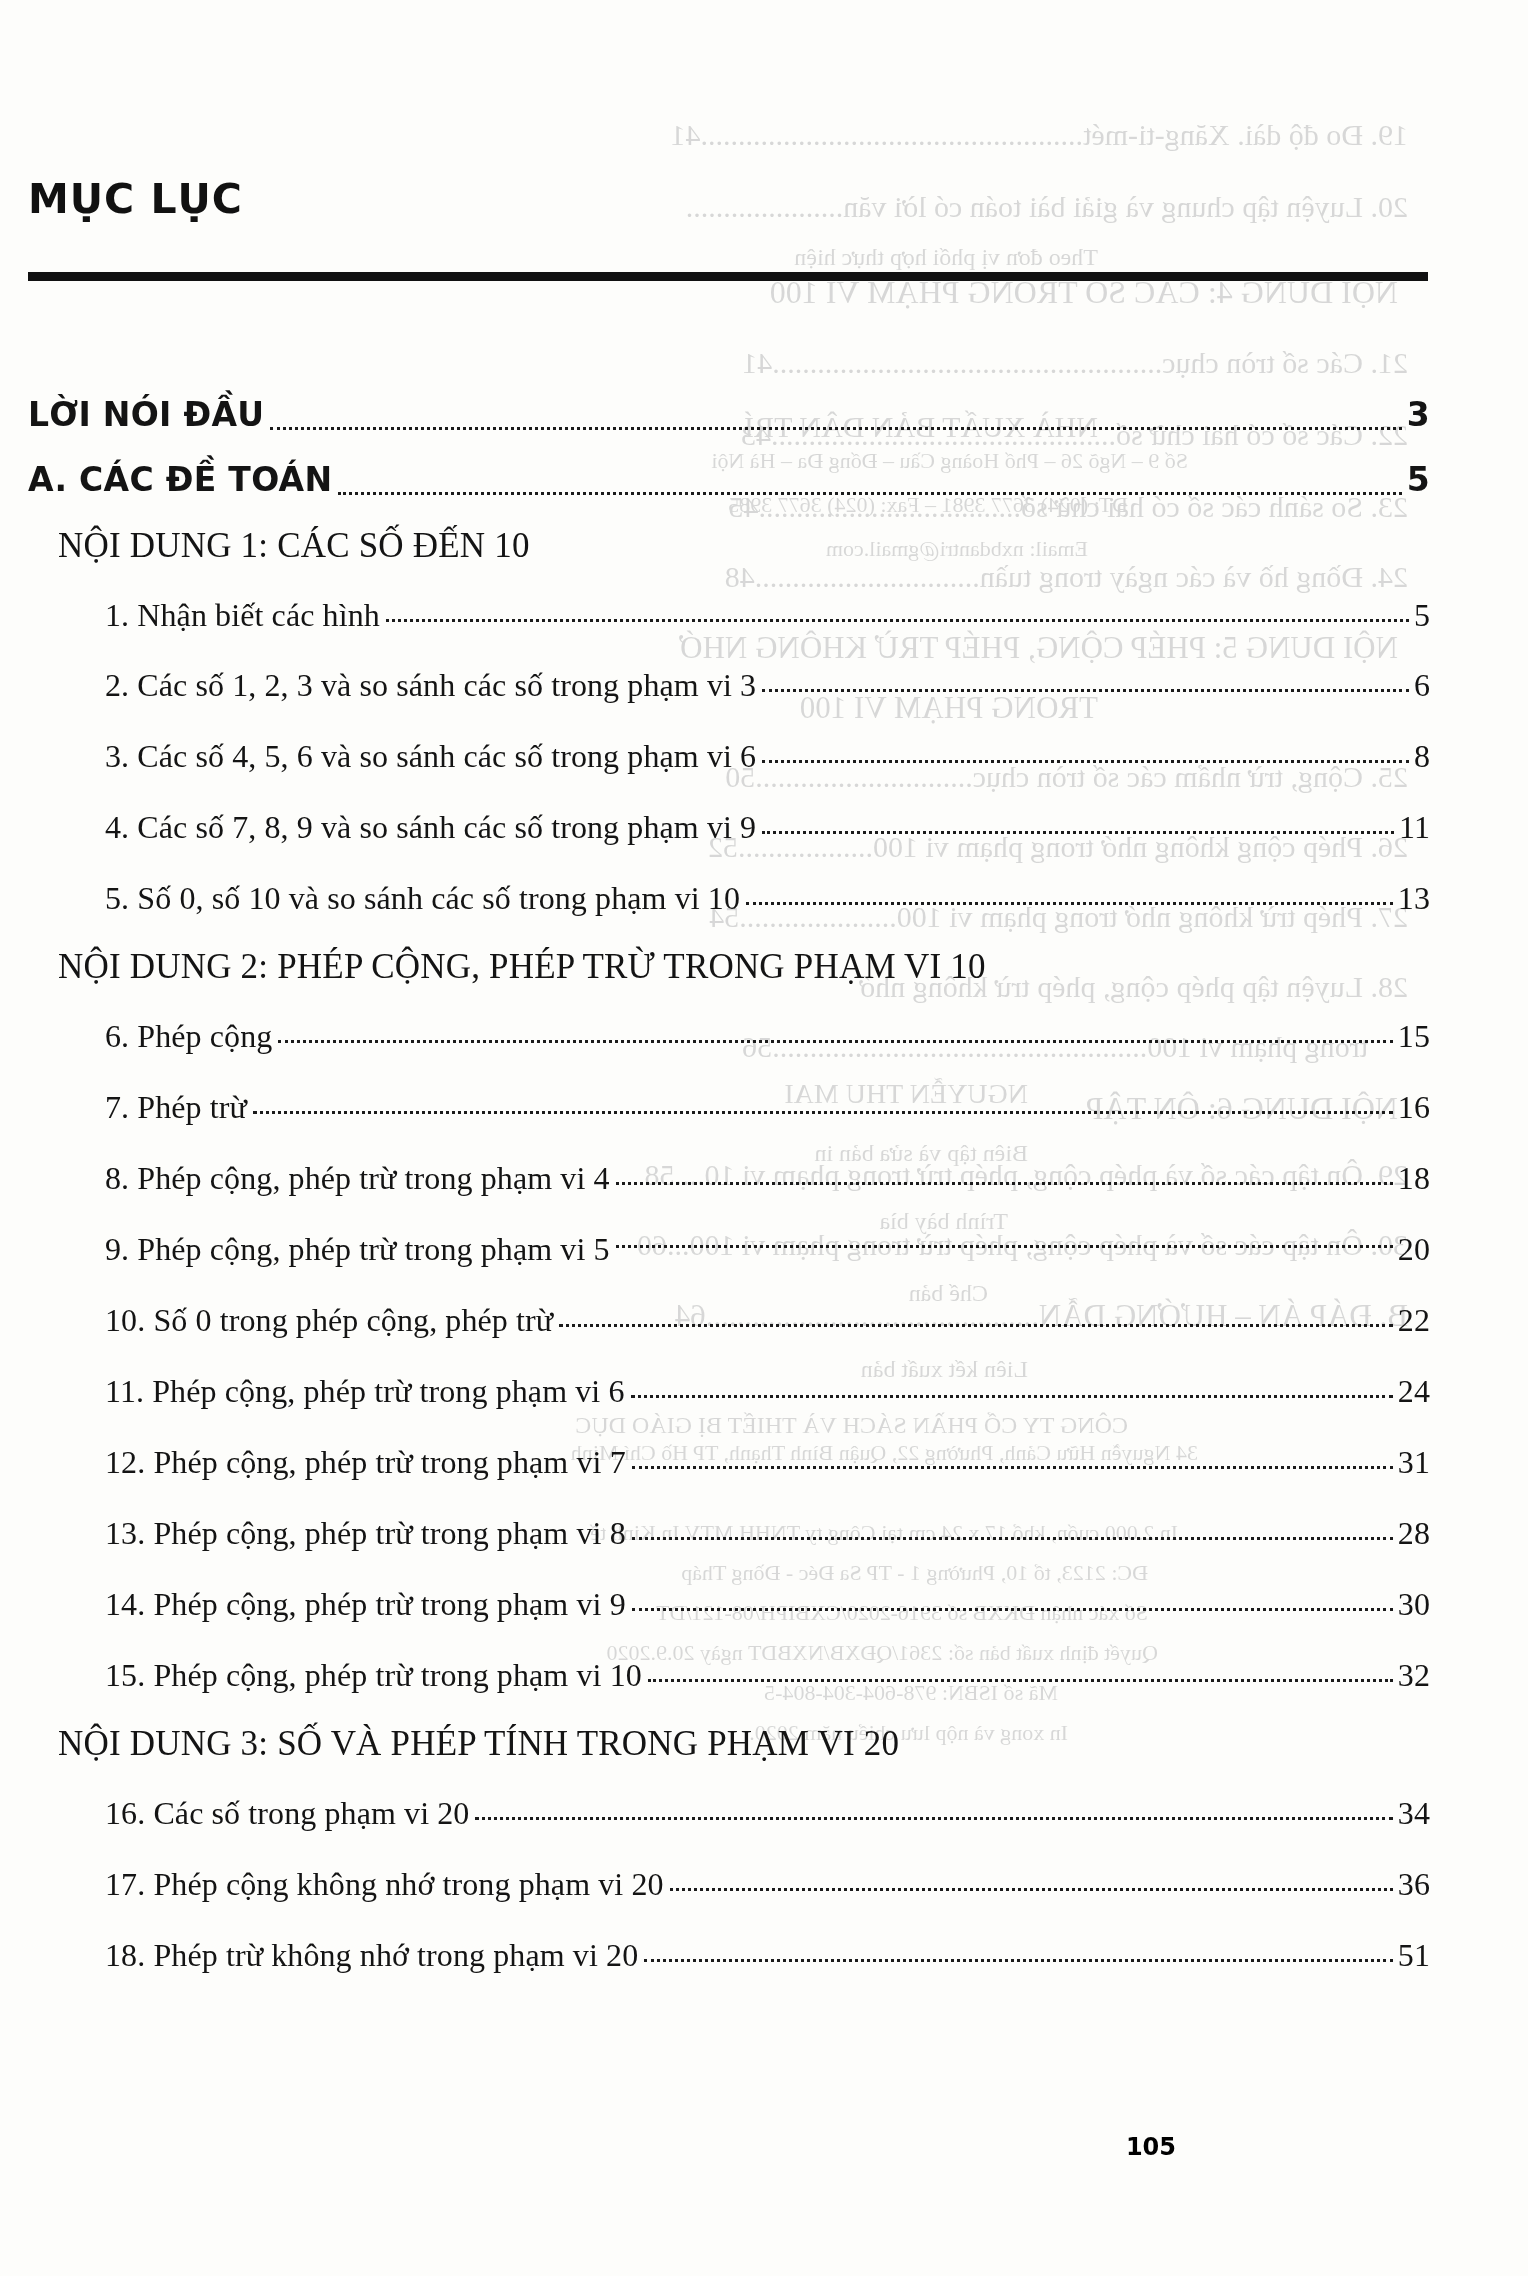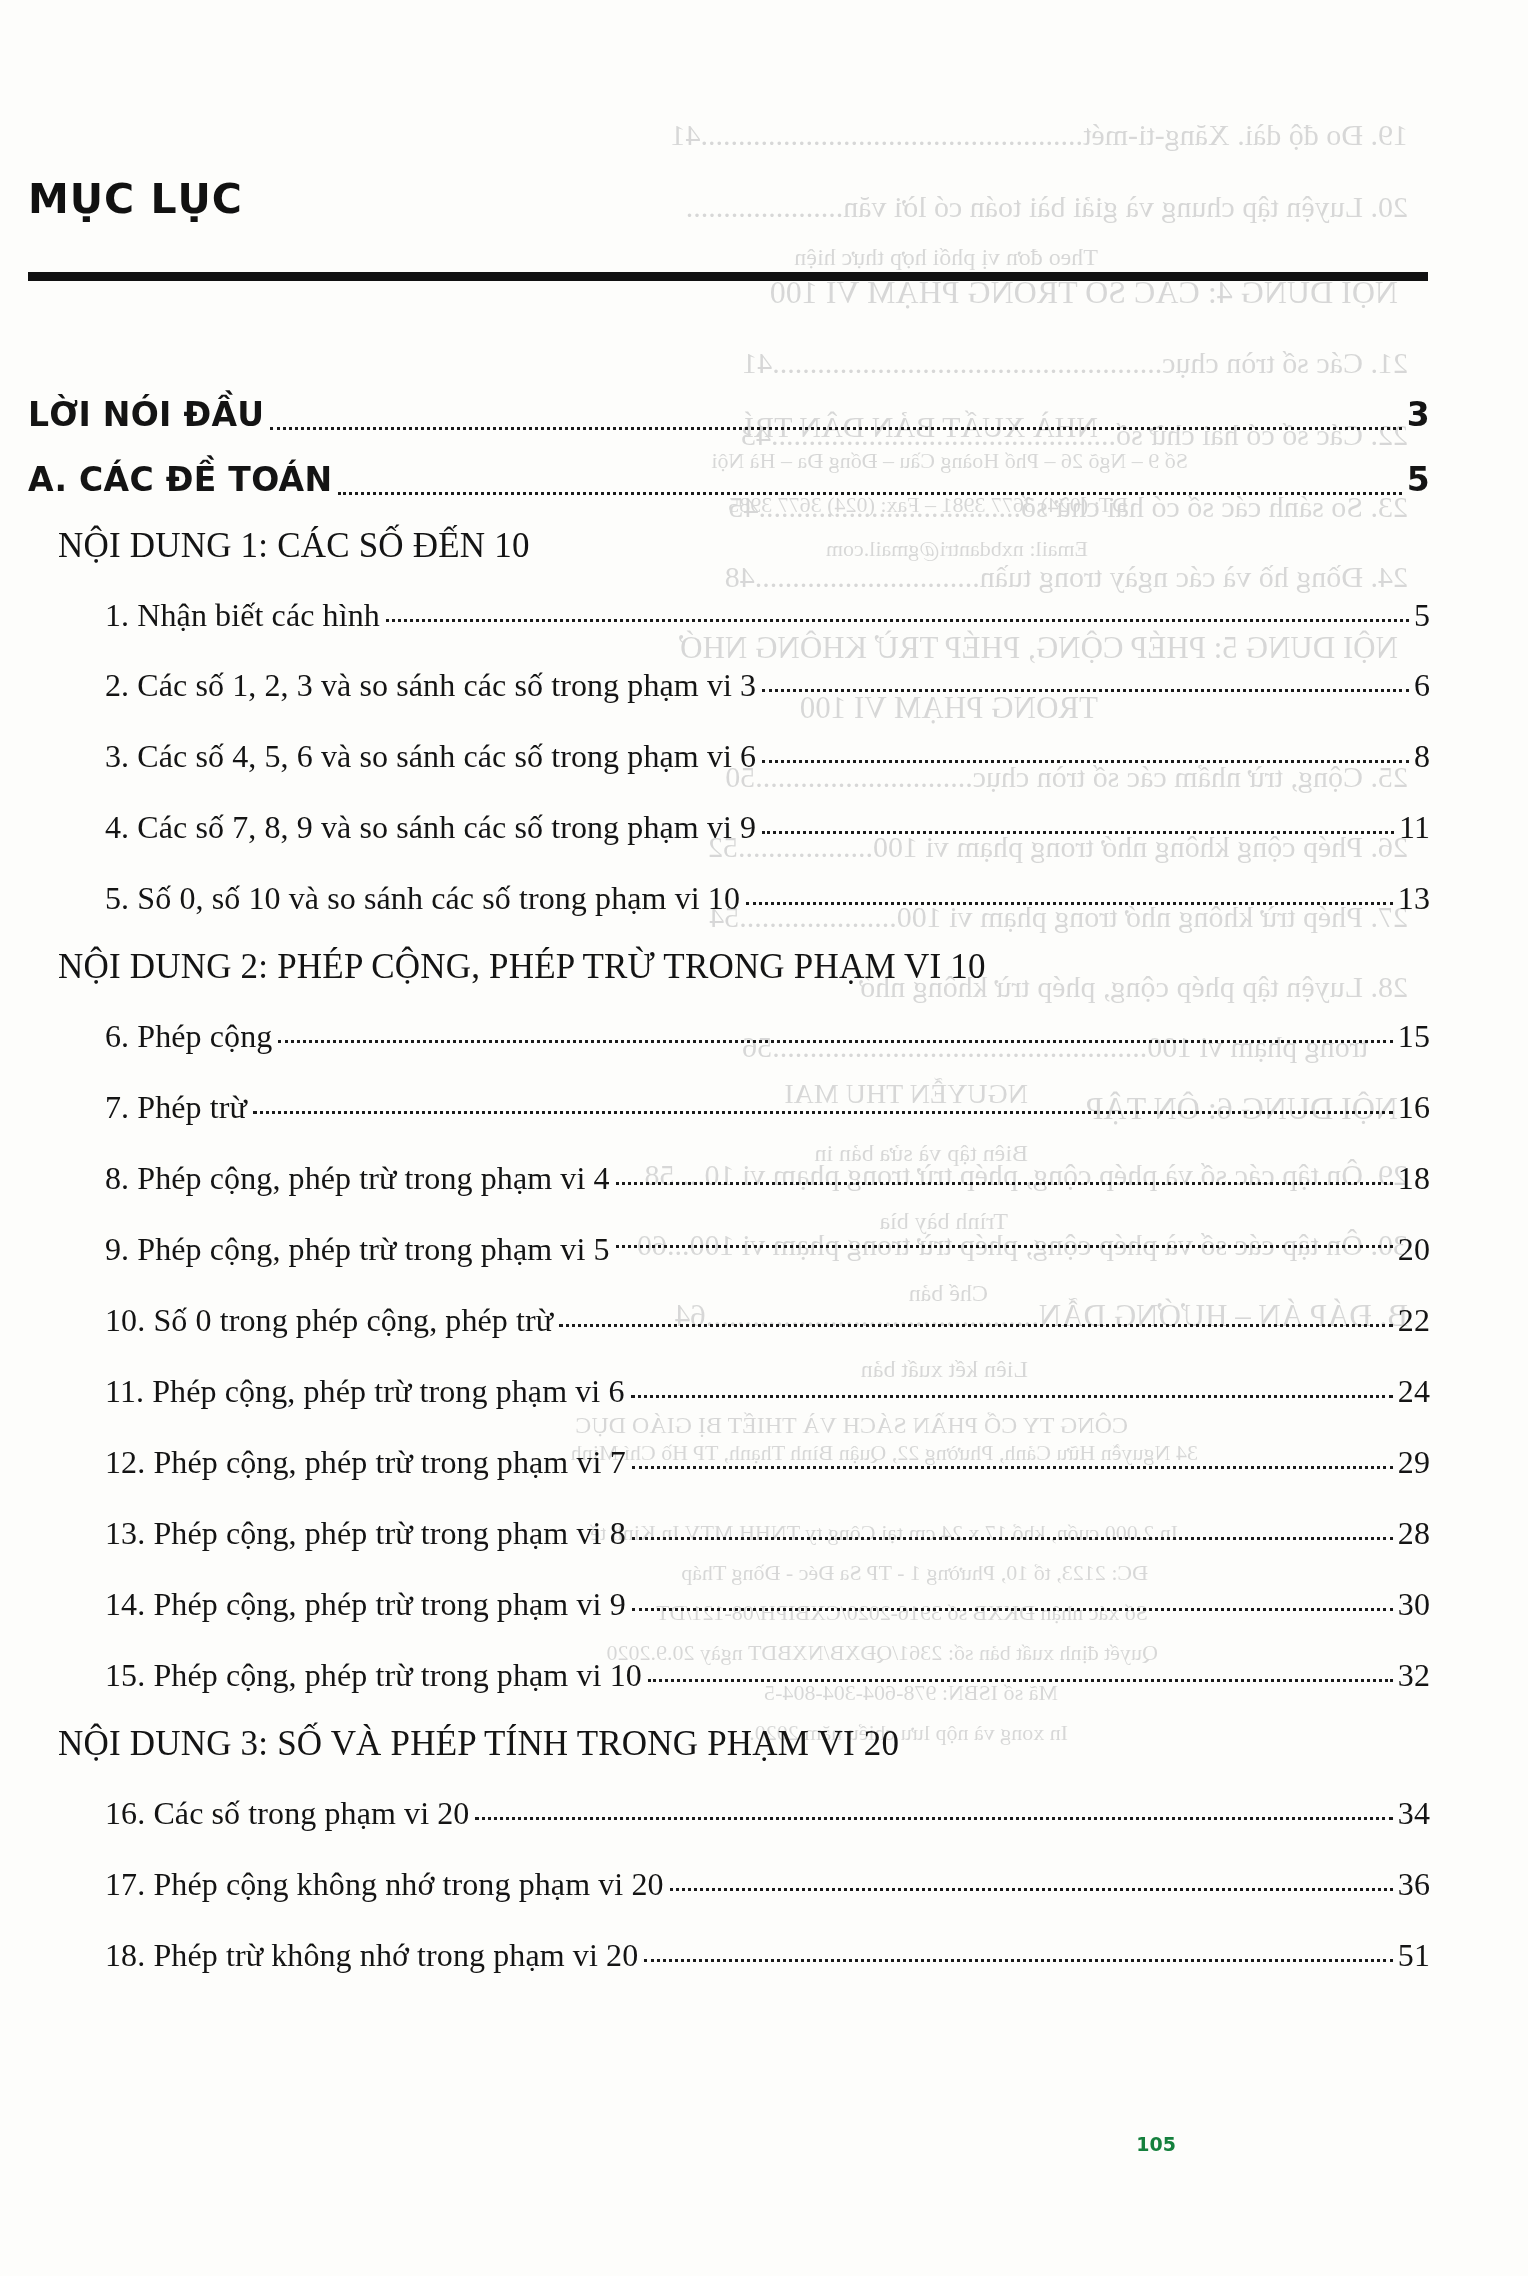--- a/index.html
+++ b/index.html
@@ -120,22 +120,22 @@
 
   .indent-1 { left: 58px; width: 1372px; }
   .indent-2 { left: 105px; width: 1325px; }
 
   .pageno {
     position: absolute;
     right: 96px;
     top: 2133px;
     font-family: "DejaVu Sans", sans-serif;
     font-weight: bold;
-    font-size: 19px;
-    color: #15803d;
+    font-size: 24px;
+    color: #000000;
   }
 </style>
 </head>
 <body>
 
 <div class="page">
 
   <div class="bleed" id="bleed-layer">
       <div class="bl" style="left: 120px; top: 118px; font-size: 30px;">19. Đo độ dài. Xăng-ti-mét...................................................41</div>
       <div class="bl" style="left: 120px; top: 190px; font-size: 30px;">20. Luyện tập chung và giải bài toán có lời văn.....................</div>
@@ -248,21 +248,21 @@
           <span class="pg">22</span>
         </div>
         <div class="toc t-item indent-2" style="top: 1373px;">
           <span class="lbl">11. Phép cộng, phép trừ trong phạm vi 6</span>
           <span class="dots"></span>
           <span class="pg">24</span>
         </div>
         <div class="toc t-item indent-2" style="top: 1444px;">
           <span class="lbl">12. Phép cộng, phép trừ trong phạm vi 7</span>
           <span class="dots"></span>
-          <span class="pg">29</span>
+          <span class="pg">31</span>
         </div>
         <div class="toc t-item indent-2" style="top: 1515px;">
           <span class="lbl">13. Phép cộng, phép trừ trong phạm vi 8</span>
           <span class="dots"></span>
           <span class="pg">28</span>
         </div>
         <div class="toc t-item indent-2" style="top: 1586px;">
           <span class="lbl">14. Phép cộng, phép trừ trong phạm vi 9</span>
           <span class="dots"></span>
           <span class="pg">30</span>

